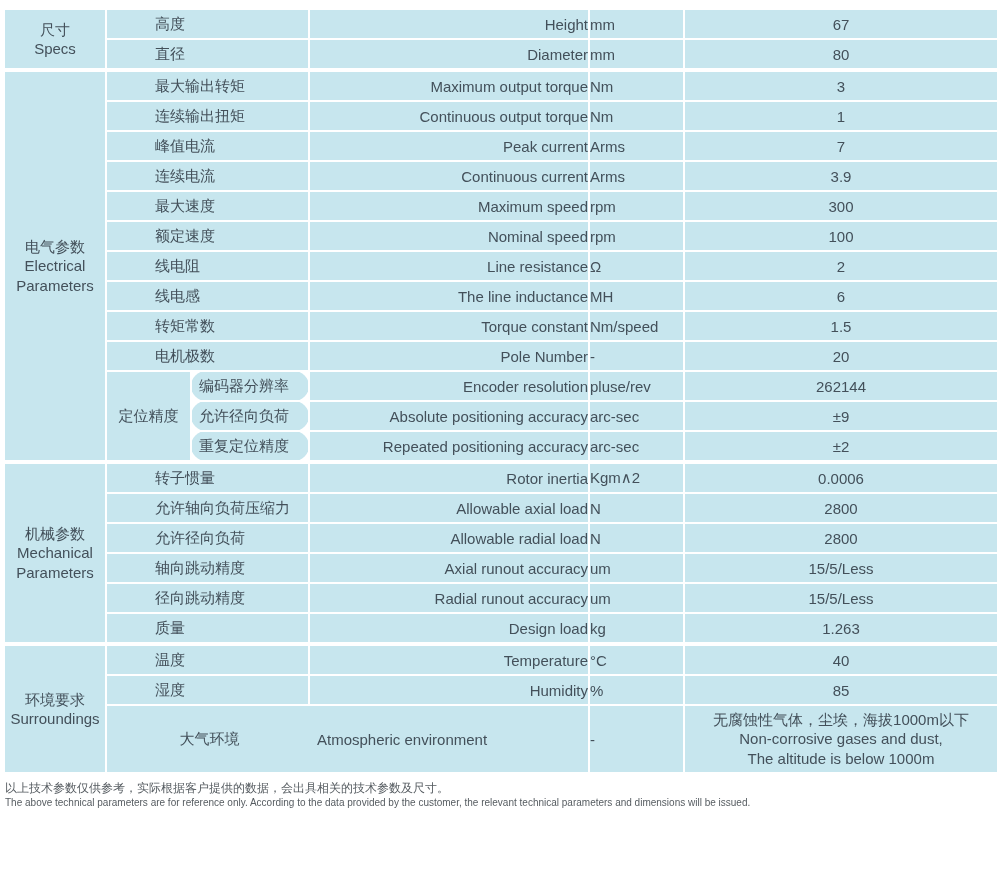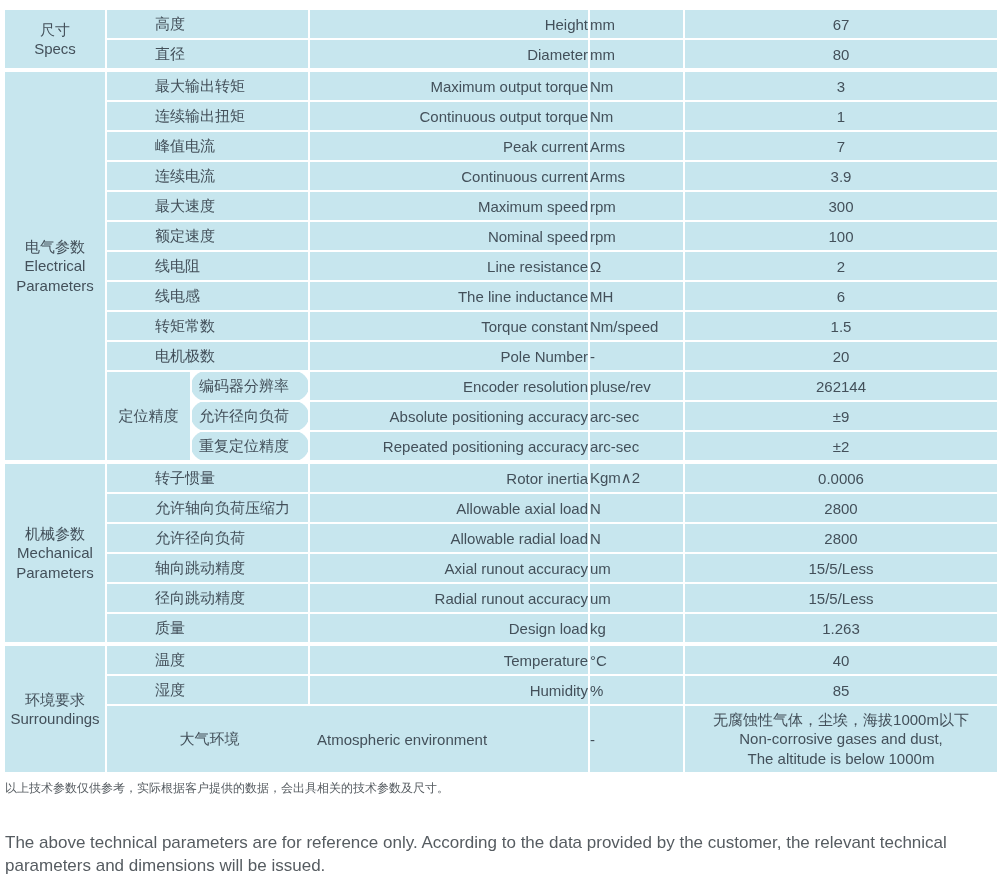--- a/index.html
+++ b/index.html
@@ -29,21 +29,21 @@
   .td-en{text-align:right;padding-left:21px;margin-left:12px;}
   .td-unit{text-align:left;}
   .td-val{text-align:center;}
   .row-env td{height:66px;}
   .wide-name{display:flex;align-items:center;}
   .wide-name .wn-cn{flex:0 0 205px;text-align:center;}
   .wide-name .wn-en{text-align:left;padding-left:5px;}
   .val-lines div{line-height:1.28;}
   .footnote{margin-top:6px;padding-left:2px;}
   .footnote .fn-cn{font-size:12px;color:#565c61;line-height:1.35;}
-  .footnote .fn-en{font-size:17px;color:#565c61;line-height:1.35;margin-top:36px;}
+  .footnote .fn-en{font-size:10px;color:#565c61;line-height:1.35;}
 </style>
 </head>
 <body>
 
 <div class="page">
 
 
   <div id="sections">
       <table class="sec-tbl">
         <colgroup>

